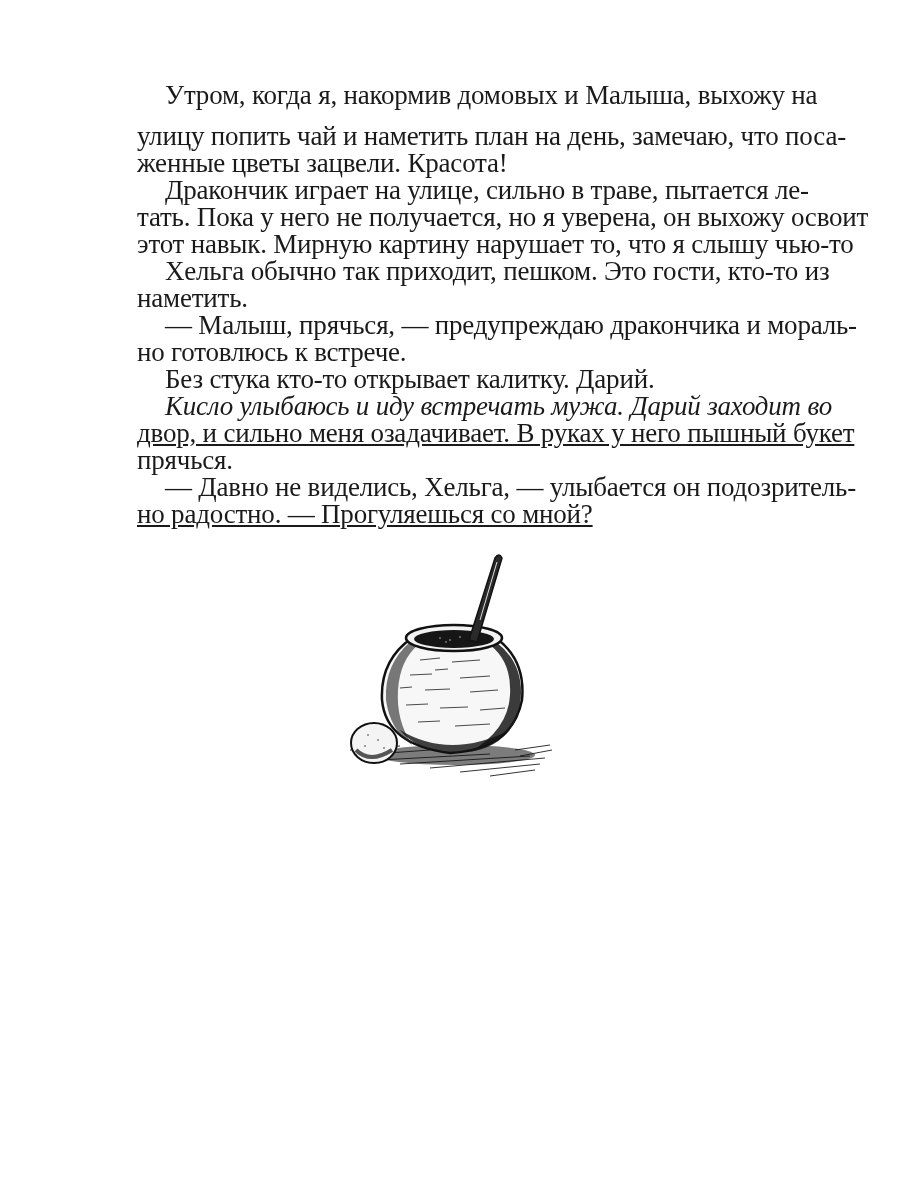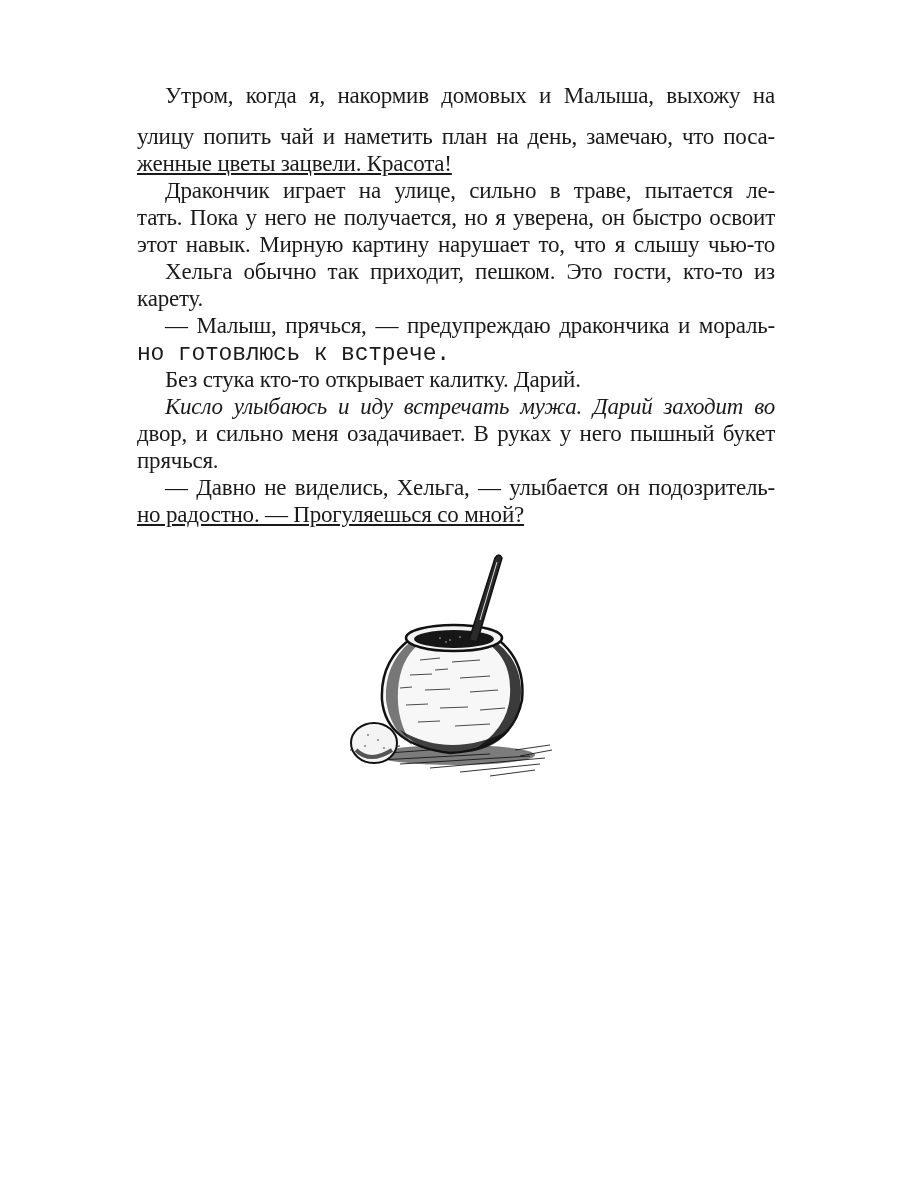--- a/index.html
+++ b/index.html
@@ -23,21 +23,21 @@
     }
     .text-block {
       position: absolute;
       left: 137px;
       top: 82px;
       width: 638px;
     }
     .line {
       height: 27px;
       line-height: 27px;
-      font-size: 23px;
+      font-size: 27px;
       white-space: nowrap;
       text-align: justify;
       text-align-last: justify;
       transform-origin: left center;
       letter-spacing: -0.2px;
     }
     .line.indent {
       padding-left: 28px;
     }
     .line.last {
@@ -59,44 +59,44 @@
 <body>
 
 <div class="page">
   <div class="text-block">
     <div class="line indent">
         <span style="display: block; width: 100%;">Утром, когда я, накормив домовых и Малыша, выхожу на</span>
       </div>
     <div class="line">
         <span style="display: block; width: 100%; margin-top: 14px;">улицу попить чай и наметить план на день, замечаю, что поса-</span>
       </div>
-    <div class="line last"><span style="display: inline-block; width: auto; text-decoration: underline;">женные цветы зацвели. Красота!</span></div>
+    <div class="line last"><span style="display: inline-block; width: auto;">женные цветы зацвели. Красота!</span></div>
     <div class="line indent">
         <span style="display: block; width: 100%;">Дракончик играет на улице, сильно в траве, пытается ле-</span>
       </div>
     <div class="line">
-        <span style="display: block; width: 100%;">тать. Пока у него не получается, но я уверена, он быстро освоит</span>
+        <span style="display: block; width: 100%;">тать. Пока у него не получается, но я уверена, он выхожу освоит</span>
       </div>
     <div class="line">
         <span style="display: block; width: 100%;">этот навык. Мирную картину нарушает то, что я слышу чью-то</span>
       </div>
     <div class="line indent">
         <span style="display: block; width: 100%;">Хельга обычно так приходит, пешком. Это гости, кто-то из</span>
       </div>
-    <div class="line last"><span style="display: inline-block; width: auto;">карету.</span></div>
+    <div class="line last"><span style="display: inline-block; width: auto;">наметить.</span></div>
     <div class="line indent">
         <span style="display: block; width: 100%;">— Малыш, прячься, — предупреждаю дракончика и мораль-</span>
       </div>
-    <div class="line last"><span style="display: inline-block; width: auto; font-family: Liberation Mono, monospace;">но готовлюсь к встрече.</span></div>
+    <div class="line last"><span style="display: inline-block; width: auto;">но готовлюсь к встрече.</span></div>
     <div class="line indent last"><span style="display: inline-block; width: auto;">Без стука кто-то открывает калитку. Дарий.</span></div>
     <div class="line indent">
         <span style="display: block; width: 100%; font-style: italic;">Кисло улыбаюсь и иду встречать мужа. Дарий заходит во</span>
       </div>
     <div class="line">
-        <span style="display: block; width: 100%;">двор, и сильно меня озадачивает. В руках у него пышный букет</span>
+        <span style="display: block; width: 100%; text-decoration: underline;">двор, и сильно меня озадачивает. В руках у него пышный букет</span>
       </div>
     <div class="line last"><span style="display: inline-block; width: auto;">прячься.</span></div>
     <div class="line indent">
         <span style="display: block; width: 100%;">— Давно не виделись, Хельга, — улыбается он подозритель-</span>
       </div>
     <div class="line last"><span style="display: inline-block; width: auto; text-decoration: underline;">но радостно. — Прогуляешься со мной?</span></div>
   </div>
 
   <div class="illustration">
     <svg width="220" height="240" viewBox="0 0 220 240" xmlns="http://www.w3.org/2000/svg">

